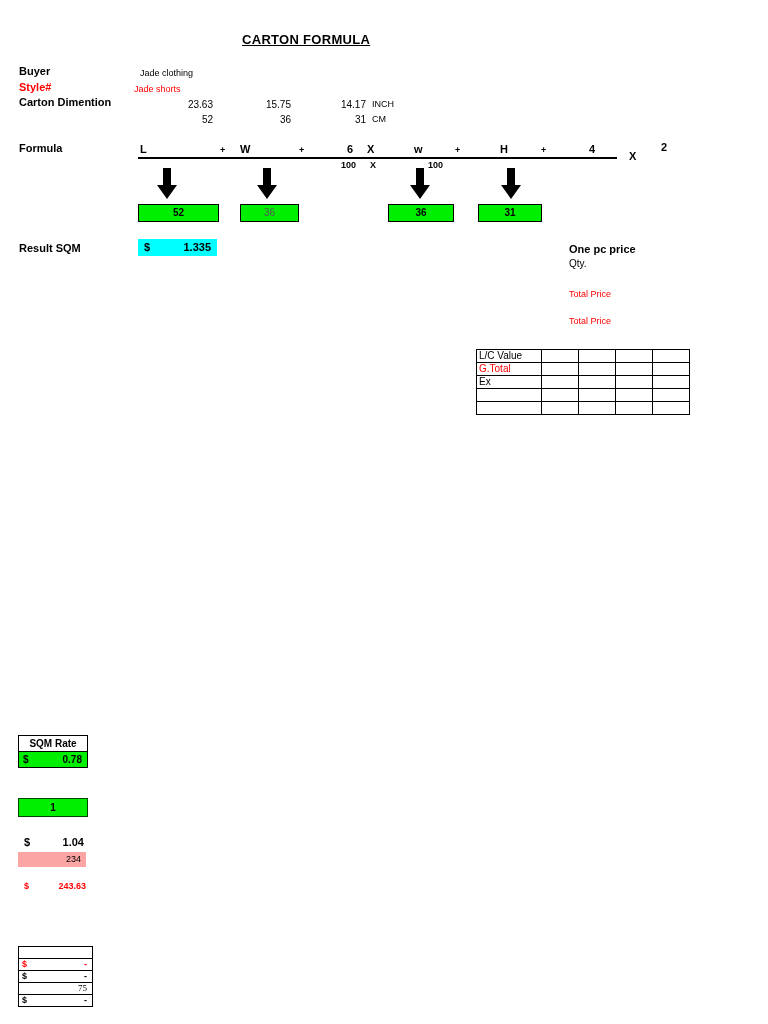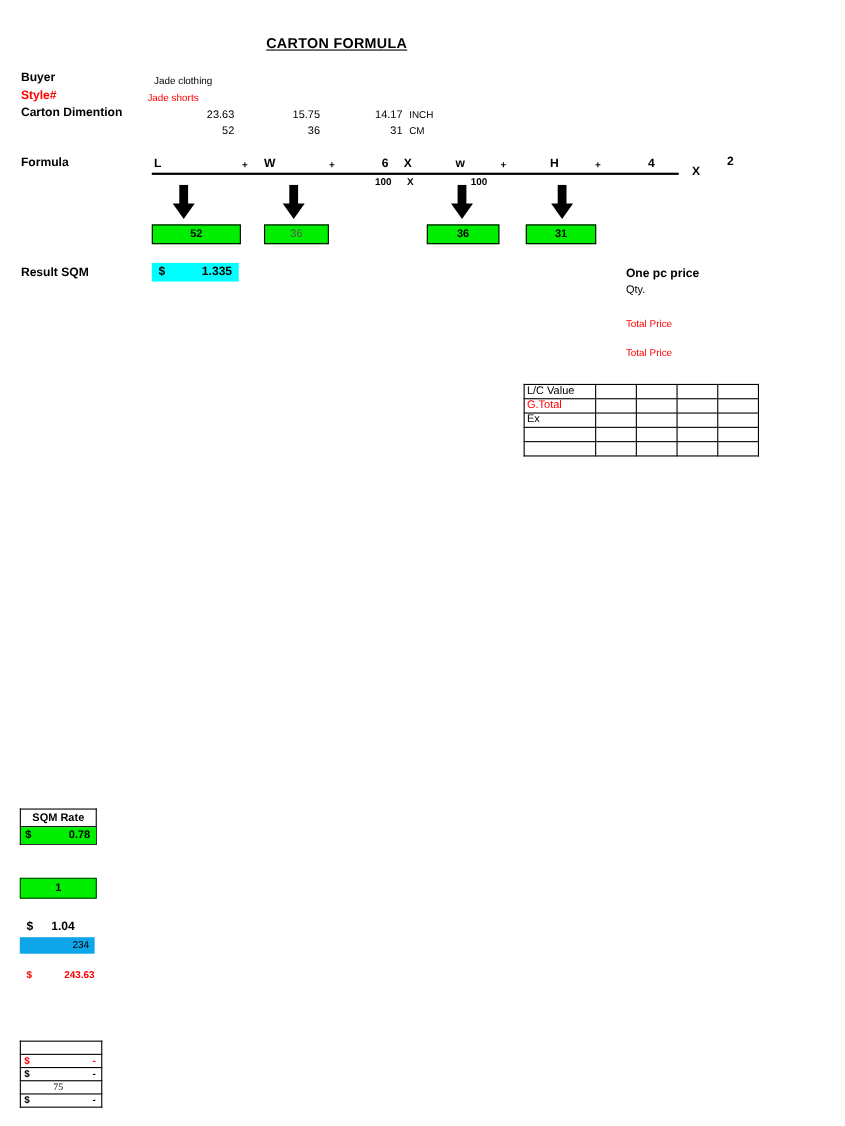--- a/index.html
+++ b/index.html
@@ -226,26 +226,26 @@
     text-align: center;
     line-height: 17px;
   }
 
   #unit-price-row {
     left: 18px; top: 836px;
     width: 70px; height: 14px;
     font-size: 11px; font-weight: bold;
   }
   #unit-price-row .cur { position: absolute; left: 6px; top: 0; }
-  #unit-price-row .amt { position: absolute; right: 20px; top: 0; }
+  #unit-price-row .amt { position: absolute; right: 4px; top: 0; }
 
   #qty-total-box {
     left: 18px; top: 852px;
     width: 68px; height: 15px;
-    background: #0ea5e9;
+    background: #fca5a5;
     font-size: 9px;
     line-height: 15px;
     text-align: right;
   }
   #qty-total-box .amt { padding-right: 5px; }
 
   #grand-total-row {
     left: 18px; top: 881px;
     width: 70px; height: 14px;
     font-size: 9px; color: #FF0000; font-weight: bold;
@@ -264,21 +264,21 @@
     height: 11px;
     font-size: 9px;
     font-weight: bold;
     padding: 0;
     position: relative;
     line-height: 11px;
   }
   #bottom-table td .cur { position: absolute; left: 3px; top: 0; }
   #bottom-table td .amt { position: absolute; right: 5px; top: 0; }
   #bottom-table td.red { color: #FF0000; }
-  #bottom-table td.plain { text-align: center; padding-right: 5px; font-weight: normal; font-family: Liberation Serif, serif; }
+  #bottom-table td.plain { text-align: right; padding-right: 5px; font-weight: normal; font-family: Liberation Serif, serif; }
 </style>
 </head>
 <body>
 
 <div class="abs" id="page-title">CARTON FORMULA</div>
 
 <div class="abs row-label" id="label-buyer">Buyer</div>
 <div class="abs row-label" id="label-style">Style#</div>
 <div class="abs row-label" id="label-carton">Carton Dimention</div>
 <div class="abs row-label" id="label-formula">Formula</div>

